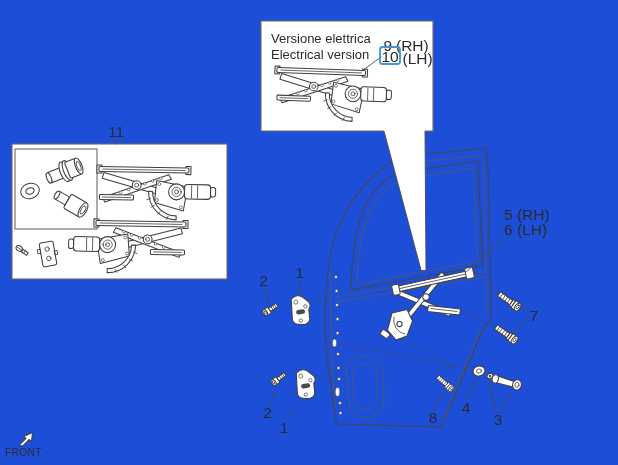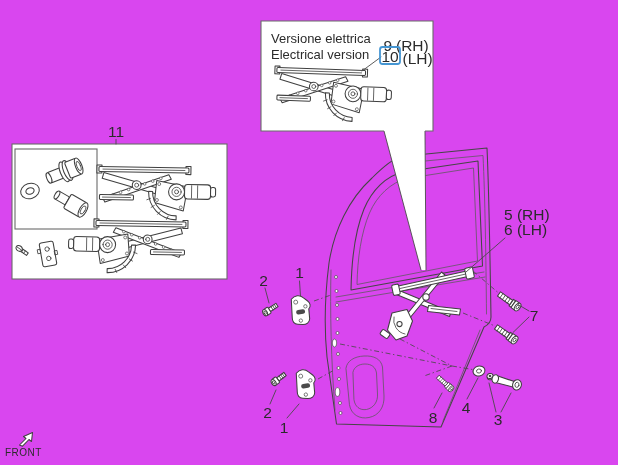--- a/index.html
+++ b/index.html
@@ -1,16 +1,16 @@
 <!DOCTYPE html>
 <html><head>
 <meta charset="utf-8">
 <style>
   html,body{margin:0;padding:0;background:#fff;}
-  #stage{position:relative;width:618px;height:465px;background:#d946ef;overflow:hidden;
+  #stage{position:relative;width:618px;height:465px;background:#1d4ed8;overflow:hidden;
          font-family:"Liberation Sans",sans-serif;}
   svg{position:absolute;left:0;top:0;}
   .ln {fill:none;stroke:#464646;stroke-width:1.05;stroke-linecap:round;stroke-linejoin:round;}
   .thin{fill:none;stroke:#5a5a5a;stroke-width:0.75;stroke-linecap:round;}
   .pt {fill:#ffffff;stroke:#3f3f3f;stroke-width:1.05;stroke-linejoin:round;stroke-linecap:round;}
   .dt {fill:none;stroke:#3f3f3f;stroke-width:0.8;stroke-linecap:round;}
   .ldr{fill:none;stroke:#4a4a4a;stroke-width:0.9;stroke-linecap:round;}
   .dsh{fill:none;stroke:#4a4a4a;stroke-width:0.85;stroke-dasharray:5 2.6 1.4 2.6;}
   .box{fill:#ffffff;stroke:#6a6a6a;stroke-width:1.1;}
   .lbl{font-size:15.5px;fill:#2b2b2b;}

